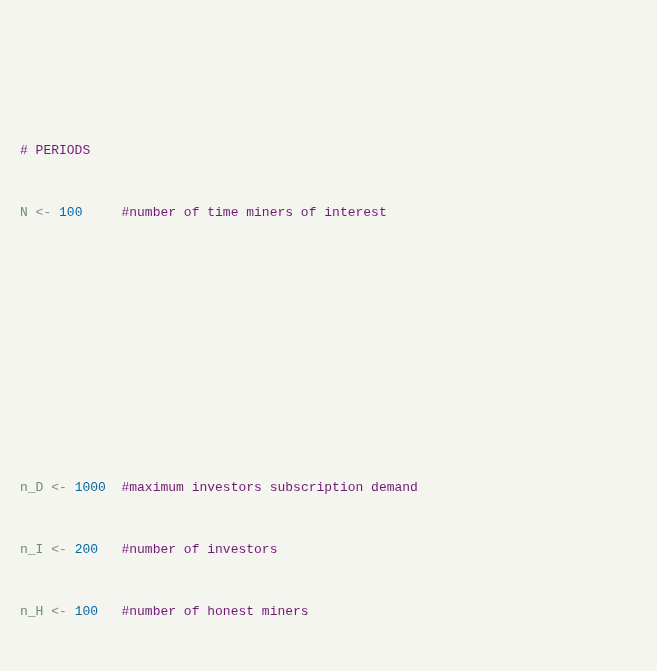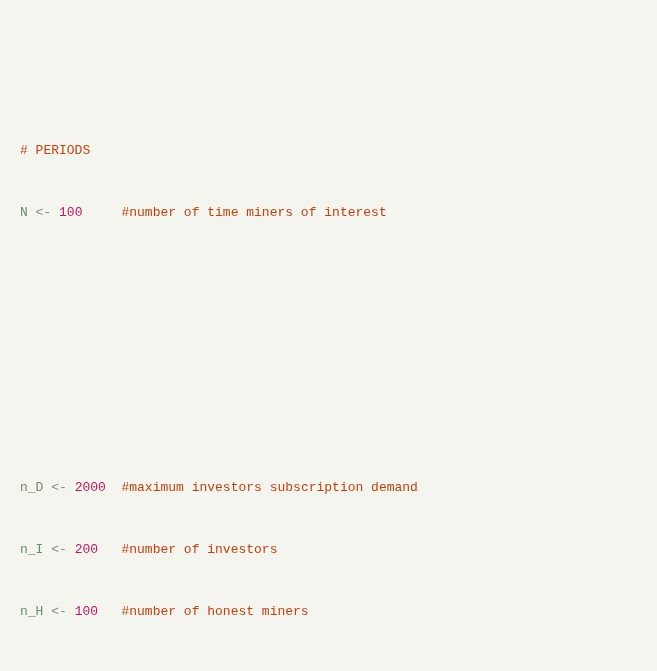--- a/index.html
+++ b/index.html
@@ -20,29 +20,29 @@
       padding: 16px 20px;
       width: 657px;
       min-height: 671px;
     }
 
     .code-block {
       white-space: pre;
     }
 
     .comment {
-      color: #c2410c;
+      color: #701a75;
     }
 
     .arrow {
       color: #888888;
     }
 
     .number {
-      color: #be185d;
+      color: #0369a1;
     }
 
     .varname {
       color: #6b8e6b;
     }
 
     .line {
       display: block;
       min-height: 1.6em;
     }
@@ -60,21 +60,21 @@
     
     <div class="section">
       <span class="line"><span class="comment"># PERIODS</span></span>
       <span class="line"><span class="varname">N</span><span class="arrow"> &lt;- </span><span class="number">100</span><span class="comment">     #number of time miners of interest</span></span>
     </div>
 
     <span class="line">&nbsp;</span>
 
     
     <div class="section">
-      <span class="line"><span class="varname">n_D</span><span class="arrow"> &lt;- </span><span class="number">2000</span><span class="comment">  #maximum investors subscription demand</span></span>
+      <span class="line"><span class="varname">n_D</span><span class="arrow"> &lt;- </span><span class="number">1000</span><span class="comment">  #maximum investors subscription demand</span></span>
       <span class="line"><span class="varname">n_I</span><span class="arrow"> &lt;- </span><span class="number">200</span><span class="comment">   #number of investors</span></span>
       <span class="line"><span class="varname">n_H</span><span class="arrow"> &lt;- </span><span class="number">100</span><span class="comment">   #number of honest miners</span></span>
       
       
     </div>
 
     
 
     
     

